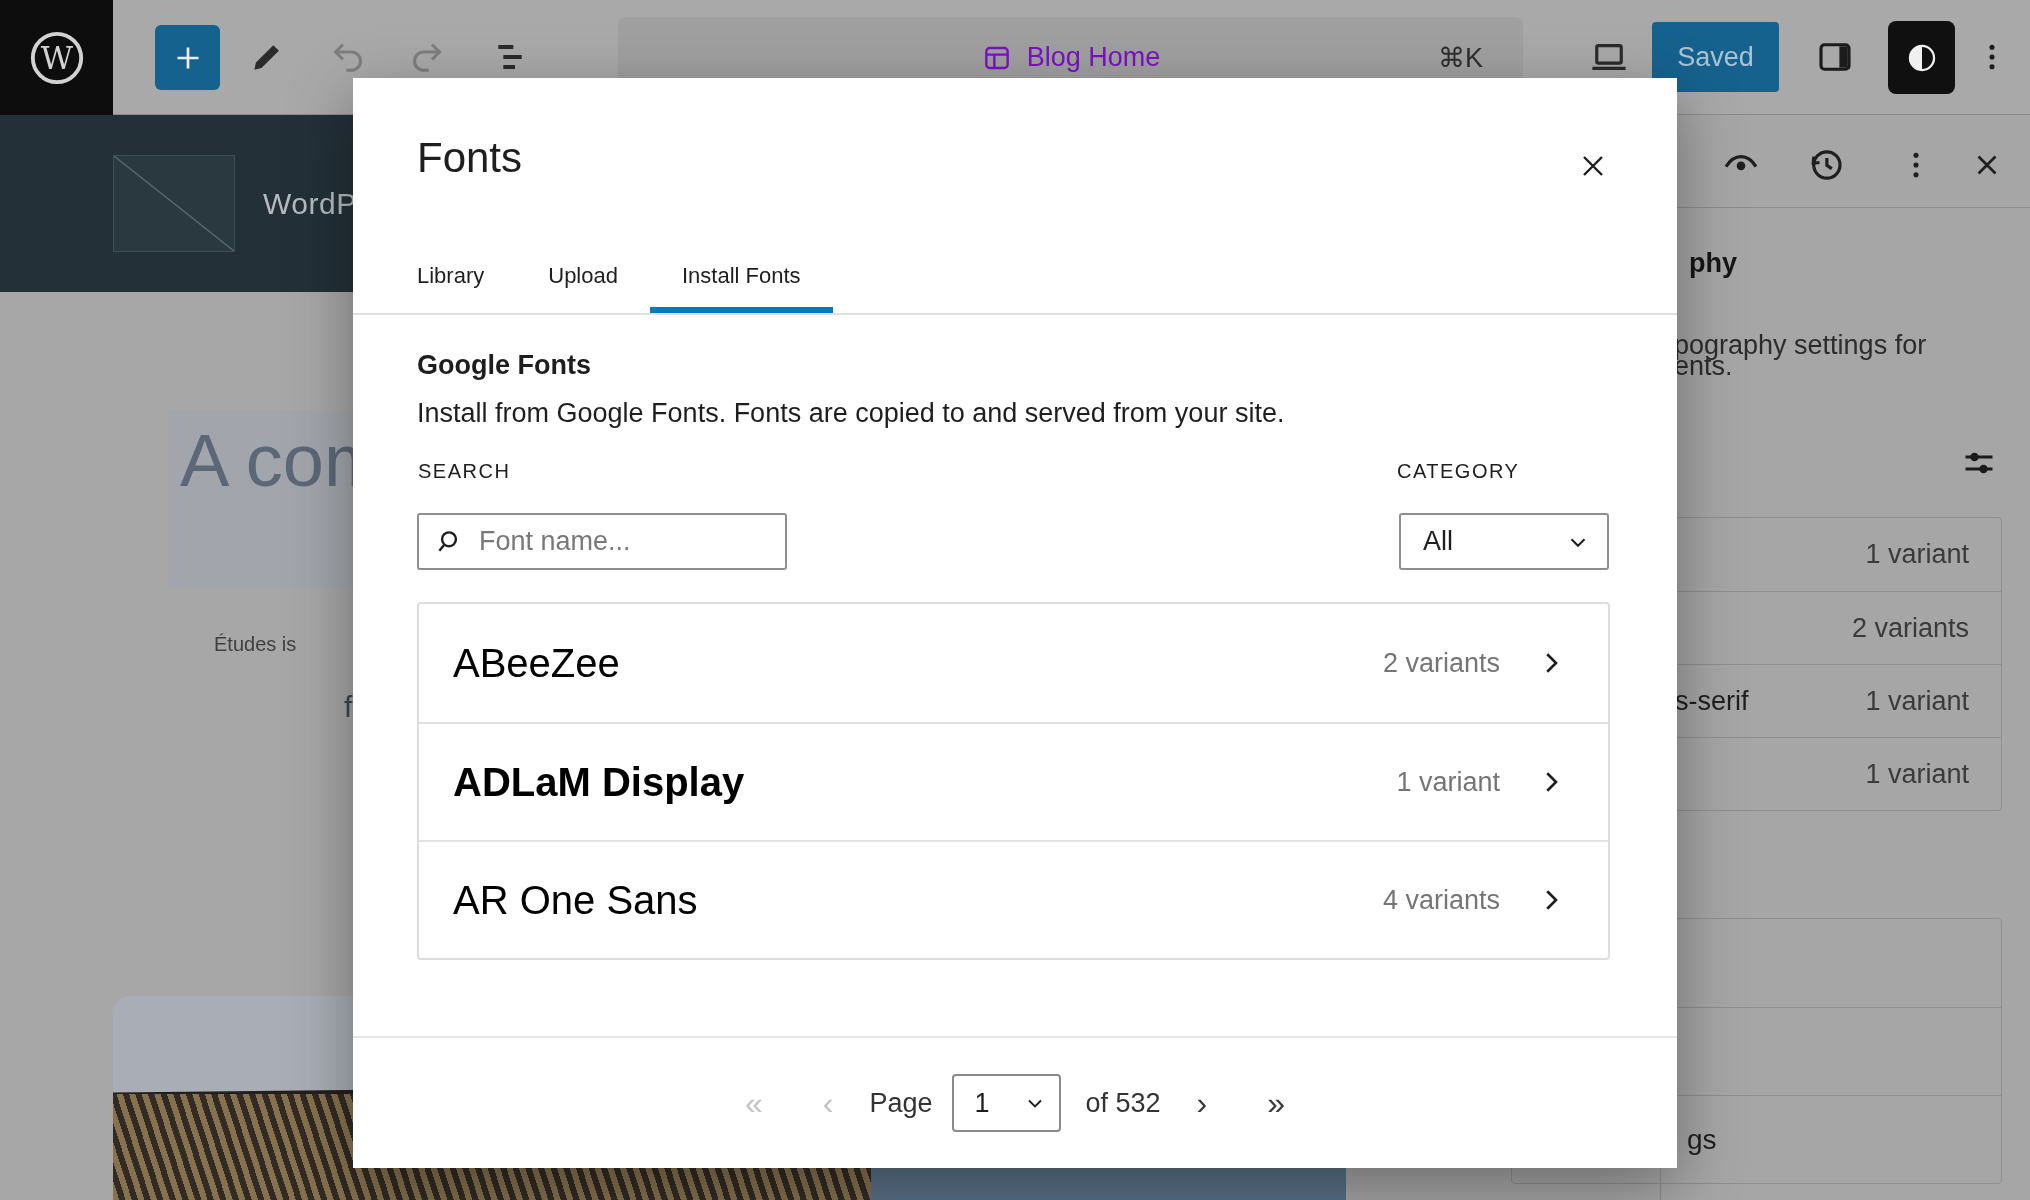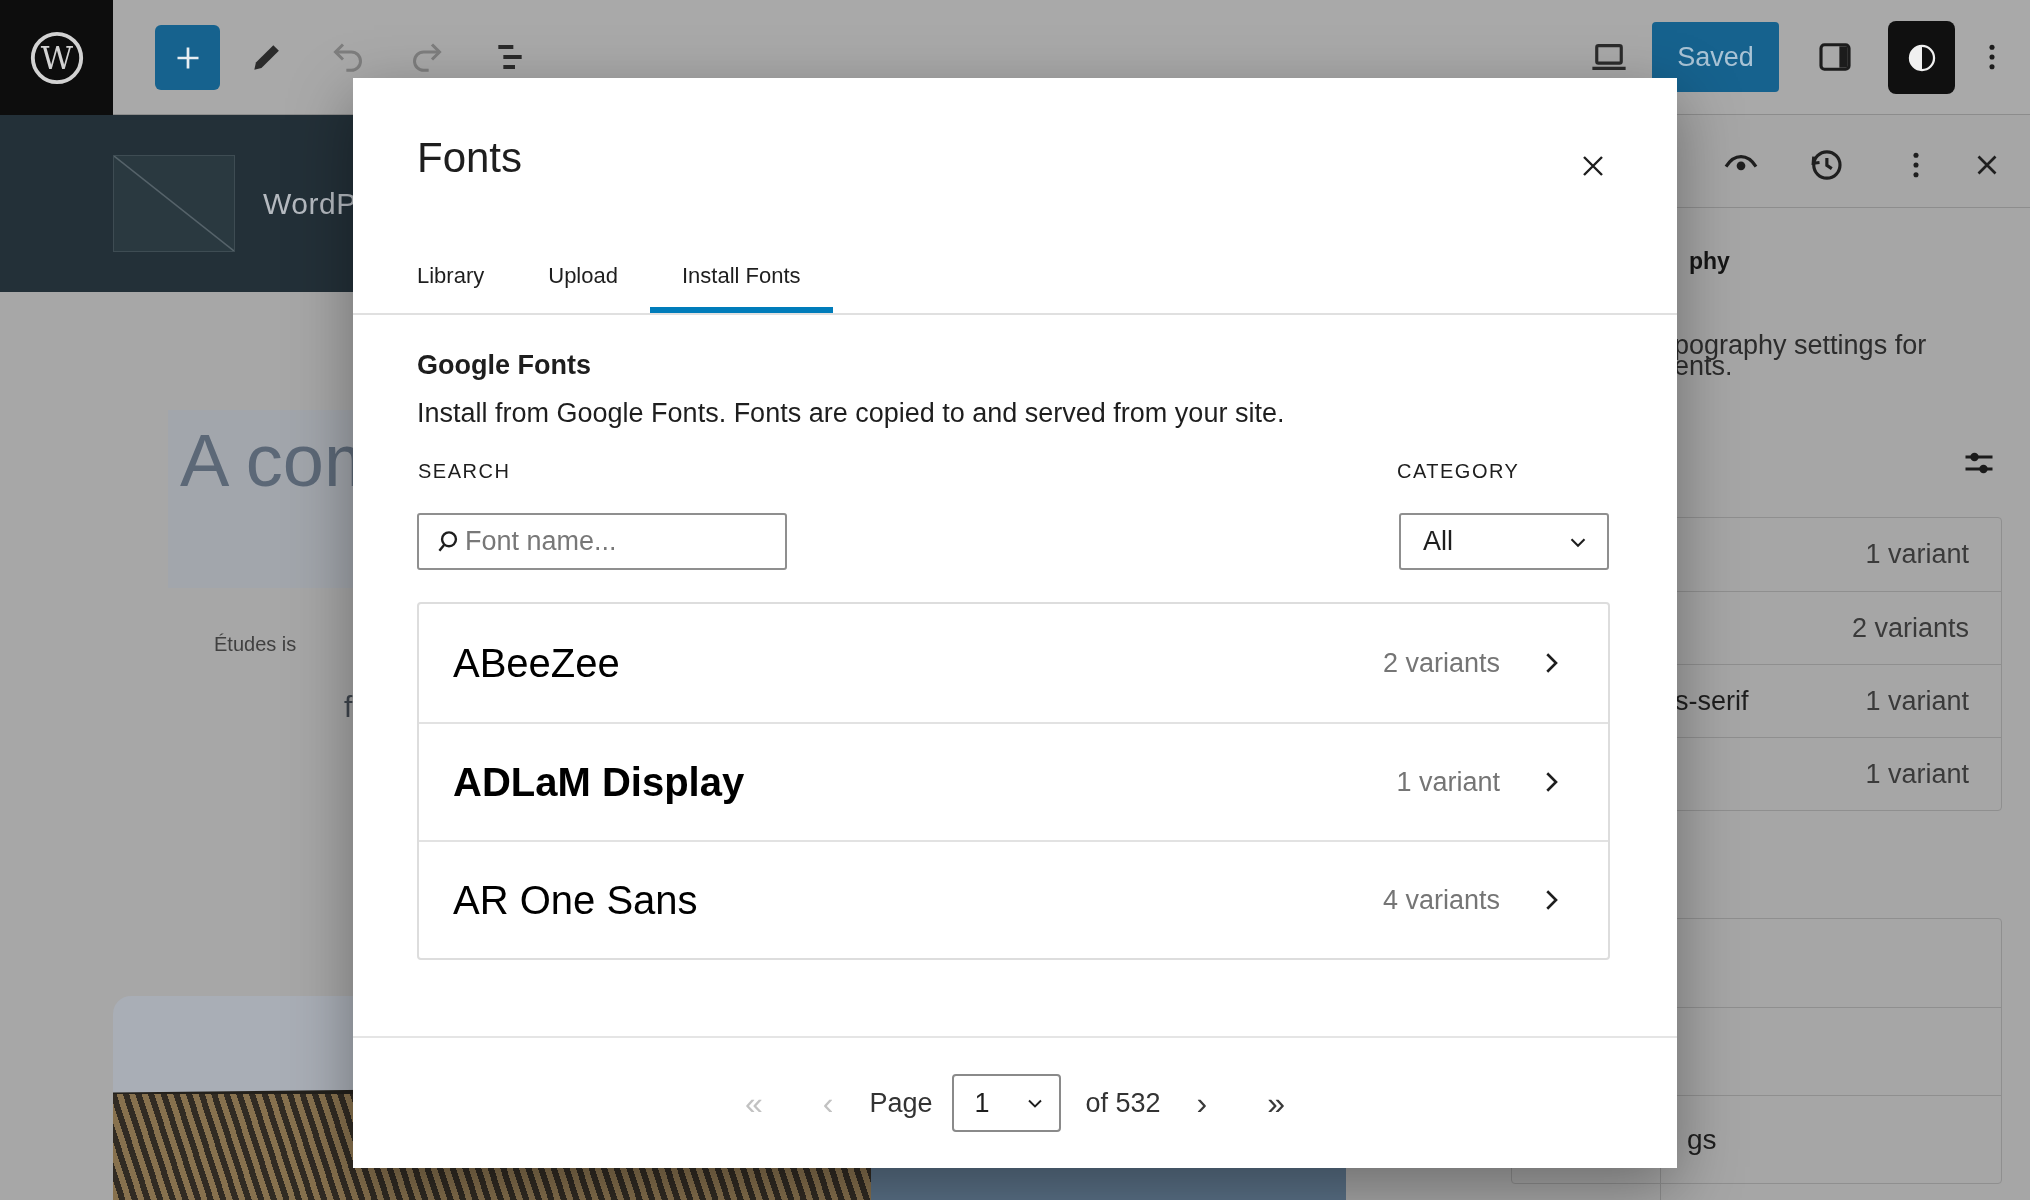--- a/index.html
+++ b/index.html
@@ -35,21 +35,21 @@
   .photo-top { position:absolute; left:0; top:0; width:100%; height:48%; background:#a9aeb6; }
   .photo-edge { position:absolute; left:0; top:44%; width:100%; height:8px; background:#23201b; transform:rotate(-0.6deg); }
   .photo-wood { position:absolute; left:0; top:48%; width:61.5%; bottom:0;
     background:repeating-linear-gradient(72deg,#87714e 0 6px,#312b23 6px 12px); }
   .photo-blue { position:absolute; left:61.5%; right:0; top:48%; bottom:0; background:#5a7187; }
 
   
   .sidebar { position:absolute; left:1660px; top:115px; width:370px; height:1085px; background:#a6a6a6; border-left:1px solid #8d8d8d; z-index:2; }
   .sb-header { position:absolute; left:0; top:0; width:100%; height:93px; border-bottom:1px solid #8d8d8d; }
   .sb-hicon { position:absolute; top:50px; transform:translate(-50%,-50%); color:#1f1f1f; }
-  .sb-title-frag { position:absolute; left:28px; top:133px; font-size:23px; font-weight:700; color:#161616; }
+  .sb-title-frag { position:absolute; left:28px; top:133px; font-size:27px; font-weight:700; color:#161616; }
   .sb-desc-1 { position:absolute; left:13px; top:200px; font-size:27px; color:#2c2c2c; white-space:nowrap;margin-top:15px; }
   .sb-desc-2 { position:absolute; left:13px; top:236px; font-size:27px; color:#2c2c2c; }
   .sb-sliders { position:absolute; left:300px; top:330px; color:#1b1b1b; }
   .sb-box { position:absolute; left:-150px; right:28px; border:1px solid #8f8f8f; border-radius:4px; }
   .sb-box .sb-row { display:flex; align-items:center; justify-content:space-between; border-top:1px solid #8f8f8f; padding:0 32px 0 163px; }
   .sb-box .sb-row:first-child { border-top:none; }
   .sb-fonts { top:402px; }
   .sb-fonts .sb-row { height:73px; }
   .sb-row-left { font-size:27px; color:#1f1f1f; }
   .sb-row-right { font-size:27px; color:#3a3a3a; }
@@ -64,21 +64,21 @@
   .m-tabs { position:absolute; left:0; top:160px; width:100%; height:77px; border-bottom:2px solid #e0e0e0; display:flex; padding-left:32px; }
   .m-tab { padding:0 32px; height:100%; display:flex; align-items:center; font-size:22px; font-weight:500; color:#1e1e1e; }
   .m-tab.active { box-shadow:inset 0 -6px 0 0 #007cba; }
   .m-sec-heading { position:absolute; left:64px; top:272px; font-size:27px; font-weight:700; }
   .m-sec-desc { position:absolute; left:64px; top:320px; font-size:27px; color:#1e1e1e; }
   .m-label { position:absolute; top:382px; font-size:20px; font-weight:400; letter-spacing:1.5px; color:#1e1e1e; }
   .m-label.search { left:65px; }
   .m-label.category { left:1044px; }
   .m-search { position:absolute; left:64px; top:435px; width:370px; height:57px; border:2px solid #8f8f8f; border-radius:3px; display:flex; align-items:center; background:#fff; }
   .m-search svg { margin-left:14px; color:#1e1e1e; flex:none; }
-  .m-search input { border:none; outline:none; font-size:27px; width:280px; font-family:"Liberation Sans",sans-serif; color:#1e1e1e; background:transparent; }
+  .m-search input { border:none; outline:none; font-size:27px; width:280px; margin-left:14px; font-family:"Liberation Sans",sans-serif; color:#1e1e1e; background:transparent; }
   .m-search input::placeholder { color:#787878; }
   .m-select { position:absolute; left:1046px; top:435px; width:210px; height:57px; border:2px solid #8f8f8f; border-radius:3px; display:flex; align-items:center; justify-content:space-between; padding:0 16px 0 22px; font-size:27px; cursor:pointer; background:#fff; }
   .m-list { position:absolute; left:64px; top:524px; width:1193px; height:358px; border:2px solid #dddddd; border-radius:4px; }
   .m-row { height:118px; display:flex; align-items:center; border-top:2px solid #e2e2e2; padding:0 42px 0 34px; cursor:pointer; }
   .m-row:first-child { border-top:none; }
   .m-row-name { flex:1; font-size:40px; color:#000; }
   .m-row-name.bold { font-weight:700; }
   .m-row-variants { font-size:27px; color:#757575; margin-right:36px; }
   .m-row svg { color:#1e1e1e; flex:none; }
   .m-footer { position:absolute; left:0; top:958px; width:100%; height:132px; border-top:2px solid #e5e5e5; display:flex; align-items:center; justify-content:center; }
@@ -125,20 +125,30 @@
         <path d="M15 13.5 19.5 9 15 4.5" stroke="currentColor" stroke-width="1.8" fill="none"></path>
         <path d="M19.5 9H10a5.5 5.5 0 0 0 0 11h3" stroke="currentColor" stroke-width="1.8" fill="none"></path>
       </svg>
     </div>
     <div class="tb-icon" style="left:510px">
       <svg width="40" height="40" viewBox="0 0 24 24">
         <path d="M5 6h9M8 12h11M8 18h7" stroke="currentColor" stroke-width="2.4" fill="none"></path>
       </svg>
     </div>
 
+    <div class="docbar">
+      <div class="doc-center">
+        <svg width="32" height="32" viewBox="0 0 24 24">
+          <rect x="4" y="4.5" width="16" height="15" rx="2.5" fill="none" stroke="currentColor" stroke-width="1.8"></rect>
+          <path d="M4 9.5h16M10 9.5V19.5" stroke="currentColor" stroke-width="1.8" fill="none"></path>
+        </svg>
+        <span class="doc-title">Blog Home</span>
+      </div>
+      <span class="doc-shortcut">⌘K</span>
+    </div>
 
     <div class="tb-icon" style="left:1609px">
       <svg width="42" height="42" viewBox="0 0 24 24">
         <rect x="5" y="5.5" width="14" height="10" rx="1" fill="none" stroke="currentColor" stroke-width="1.8"></rect>
         <path d="M2.5 18.5h19" stroke="currentColor" stroke-width="1.8"></path>
       </svg>
     </div>
     <div class="btn-saved">
       <span>Saved</span>
     </div>

